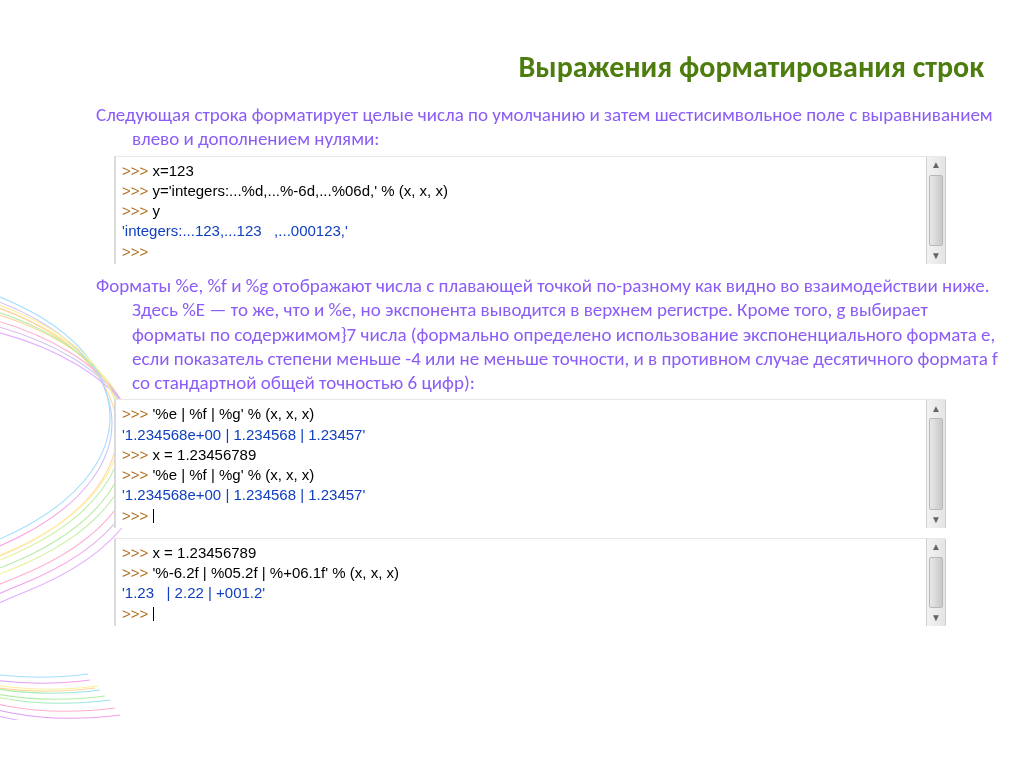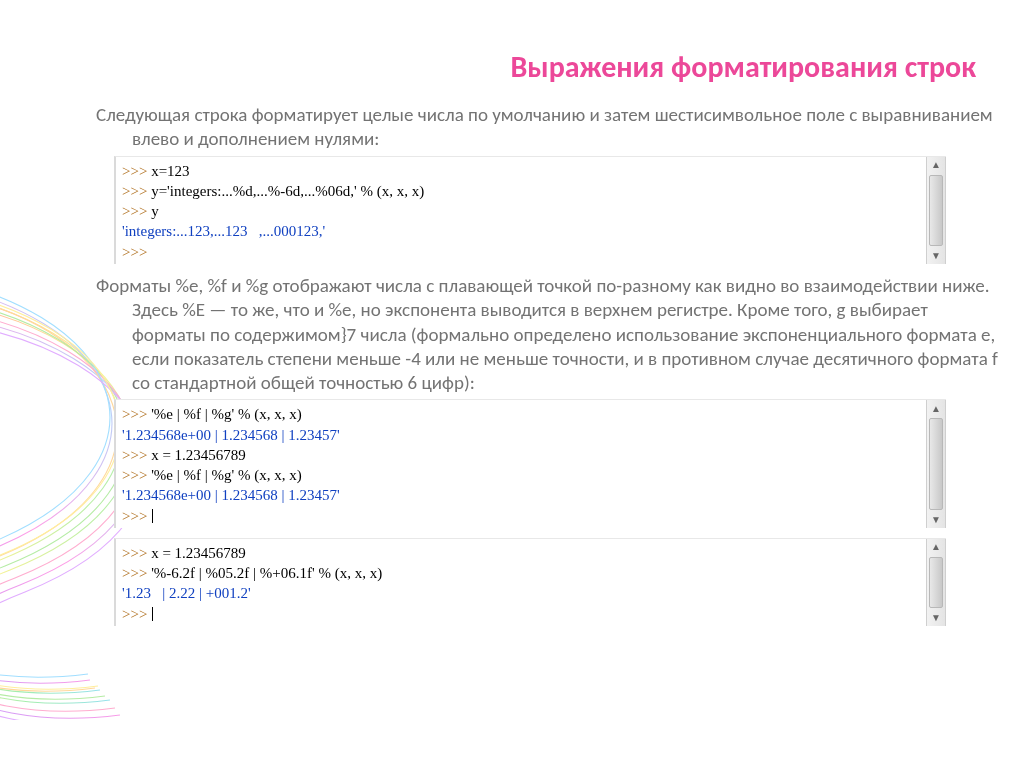--- a/index.html
+++ b/index.html
@@ -20,49 +20,49 @@
     height: 460px;
     pointer-events: none;
     z-index: 0;
   }
   .content {
     position: relative;
     z-index: 1;
     padding: 48px 24px 0 24px;
   }
   h1.title {
-    color: #ec4899;
+    color: #4d7c0f;
     font-weight: 700;
     font-size: 30px;
     text-align: right;
-    margin: 0 16px 18px 0;
+    margin: 0 8px 18px 0;
     padding-right: 8px;
   }
   .para {
-    color: #737373;
+    color: #8b5cf6;
     font-size: 19px;
     line-height: 1.28;
     margin: 6px 0 4px 72px;
     text-indent: -36px;
     padding-left: 36px;
     max-width: 880px;
   }
   .codeblock {
     margin: 4px 0 10px 90px;
     width: 830px;
     background: #ffffff;
     border-left: 2px solid #dadada;
     border-top: 1px solid #e8e8e8;
     position: relative;
     display: flex;
   }
   .codearea {
     flex: 1;
     padding: 4px 6px 2px 6px;
-    font-family: Liberation Serif, serif;
+    font-family: Liberation Sans, sans-serif;
     font-size: 15px;
     line-height: 1.35;
     white-space: pre;
     color: #000;
   }
   .codearea .p  { color: #b07020; } 
   .codearea .s  { color: #1040c0; } 
   .codearea .k  { color: #000; }
   .scrollbar {
     width: 18px;

